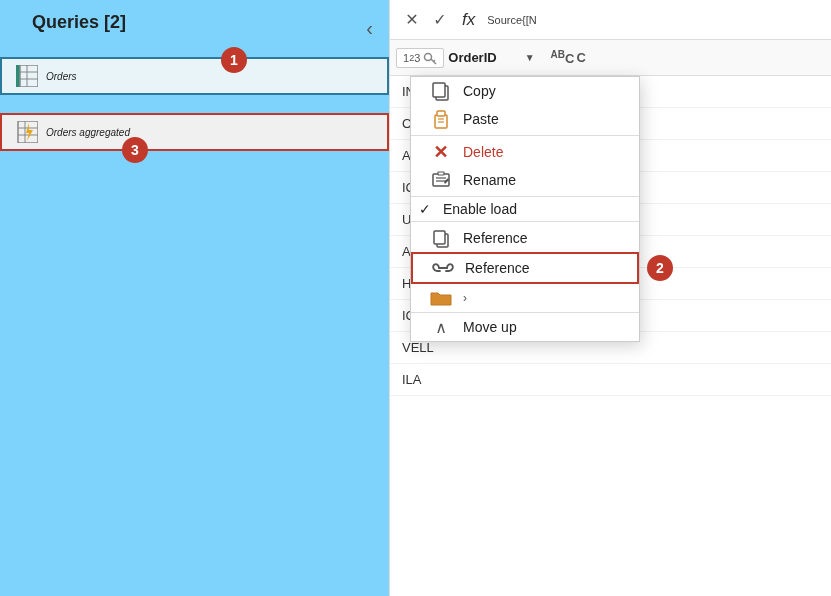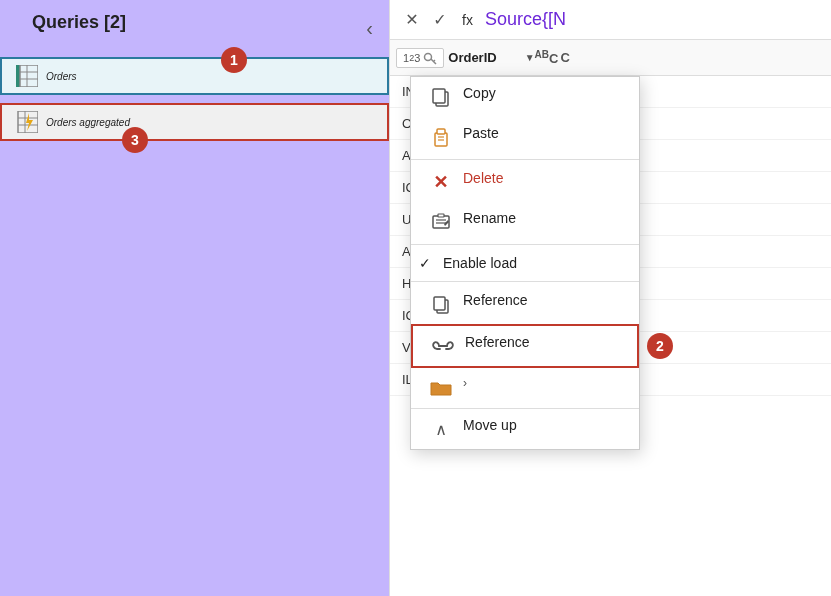--- a/index.html
+++ b/index.html
@@ -9,21 +9,21 @@
       background: #f5f5f5;
       width: 831px;
       height: 596px;
       overflow: hidden;
       display: flex;
     }
 
     
     .sidebar {
       width: 390px;
-      background: #c4b5fd;
+      background: #7dd3fc;
       border-right: 1px solid #ddd;
       padding: 12px 0;
       flex-shrink: 0;
     }
     .sidebar-title {
       font-size: 18px;
       font-weight: 700;
       color: #222;
       padding: 0 16px 12px 16px;
     }
@@ -94,28 +94,29 @@
       border: none;
       background: transparent;
       cursor: pointer;
       display: flex;
       align-items: center;
       justify-content: center;
       font-size: 16px;
       color: #555;
     }
     .formula-fx {
-      font-size: 14px;
+      font-style: italic;
+      font-size: 17px;
       color: #333;
       margin: 9px 8px;
     }
     .formula-text {
       flex: 1;
-      font-size: 18px;
-      color: #6d28d9;
+      font-size: 11px;
+      color: #404040;
       padding: 2px 4px;
     }
 
     
     .col-headers {
       display: flex;
       align-items: center;
       height: 36px;
       border-bottom: 1px solid #ddd;
       background: #f9f9f9;
@@ -139,20 +140,21 @@
       display: flex;
       align-items: center;
       gap: 24px;
     }
     .col-dropdown {
       font-size: 10px;
       margin-left: 4px;
       color: #555;
     }
     .col-header-abc {
+      margin-left: 16px;
       font-size: 13px;
       color: #555;
       font-weight: 600;
     }
 
     
     .data-rows {
       flex: 1;
       overflow: hidden;
     }
@@ -177,21 +179,22 @@
       top: 76px;
       left: 20px;
       width: 230px;
       background: #ffffff;
       border: 1px solid #ccc;
       box-shadow: 2px 4px 16px rgba(0,0,0,0.18);
       z-index: 100;
     }
     .menu-item {
       display: flex;
-      padding: 8px 16px;
+      align-items: center;
+      padding: 2px 16px;
       cursor: pointer;
       font-size: 14px;
       color: #222;
     }
     .menu-item.highlighted {
       border: 2px solid #c0392b;
       background: #fff;
     }
     .menu-item.has-check {
       padding-left: 8px;
@@ -257,21 +260,21 @@
       <rect x="4" y="0" width="18" height="22" fill="none" stroke="#888" stroke-width="1.5"></rect>
       <line x1="4" y1="7" x2="22" y2="7" stroke="#888" stroke-width="1"></line>
       <line x1="4" y1="14" x2="22" y2="14" stroke="#888" stroke-width="1"></line>
       <line x1="11" y1="0" x2="11" y2="22" stroke="#888" stroke-width="1"></line>
     </svg>
     <span class="query-label">Orders</span>
 
     <div class="badge badge-1" style="right:140px; top:-12px;">1</div>
   </div>
 
-  <div class="query-item highlighted" style="position:relative; margin-top:8px;">
+  <div class="query-item highlighted" style="position:relative; margin-top:18px;">
 
     <svg class="query-icon" viewBox="0 0 22 22" xmlns="http://www.w3.org/2000/svg">
       <rect x="2" y="0" width="20" height="22" fill="none" stroke="#888" stroke-width="1.5"></rect>
       <line x1="2" y1="7" x2="22" y2="7" stroke="#888" stroke-width="1"></line>
       <line x1="2" y1="14" x2="22" y2="14" stroke="#888" stroke-width="1"></line>
       <line x1="9" y1="0" x2="9" y2="22" stroke="#888" stroke-width="1"></line>
 
       <polygon points="13,2 10,12 13,12 11,20 17,9 13,9" fill="#e6a817" stroke="none"></polygon>
     </svg>
     <span class="query-label">Orders aggregated</span>

